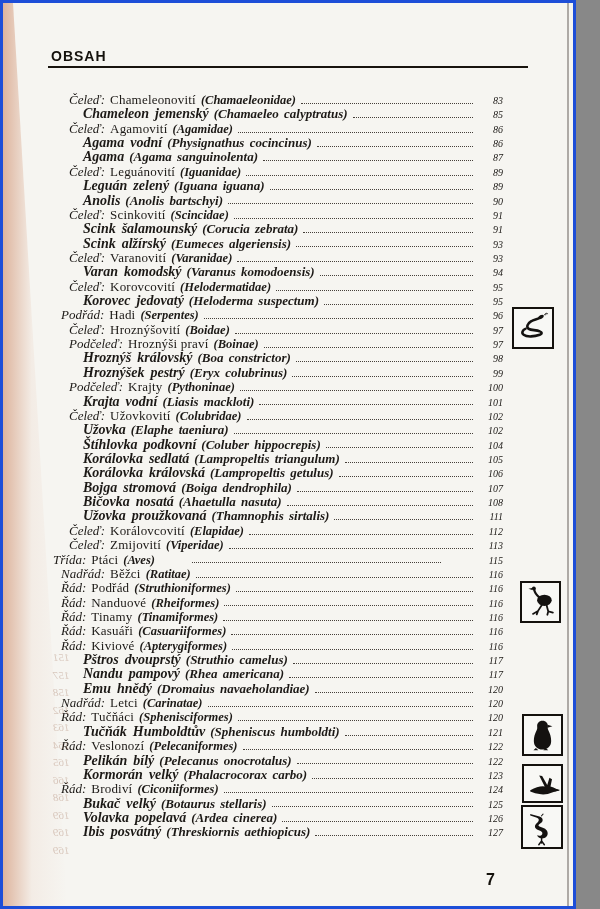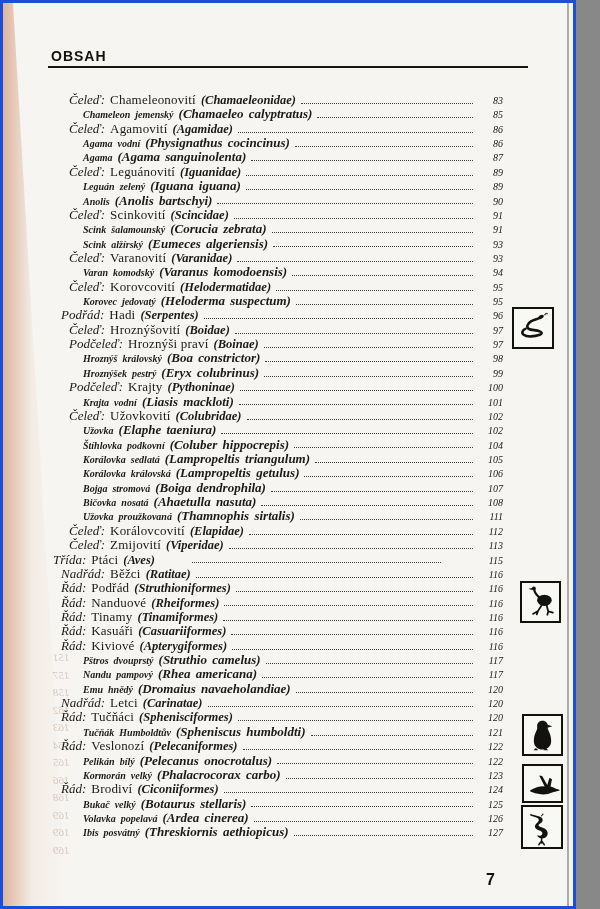--- a/index.html
+++ b/index.html
@@ -20,21 +20,21 @@
   .rule{position:absolute;left:45px;right:45px;top:63px;height:2px;background:#18140e;}
   .toc{position:absolute;left:48px;top:90px;width:452px;}
   .row{display:flex;align-items:baseline;height:14.37px;white-space:nowrap;
     font-size:12.5px;line-height:14.37px;}
   .t-trida{padding-left:2px;gap:32px;}
   .t-rad{padding-left:10px;}
   .t-celed{padding-left:18px;}
   .t-species{padding-left:32px;}
   .prefix{font-style:italic;margin-right:5px;font-size:13px;}
   .t-trida .nm,.t-rad .nm,.t-celed .nm{font-size:13px;letter-spacing:.2px;}
-  .t-species .nm{font-weight:700;font-style:italic;font-size:10px;word-spacing:2.5px;}
+  .t-species .nm{font-weight:700;font-style:italic;font-size:14px;word-spacing:2.5px;}
   .lat{font-style:italic;margin-left:5px;font-weight:bold;}
   .t-species .lat{font-size:13px;word-spacing:2px;}
   .leader{flex:1 1 auto;min-width:8px;border-bottom:1.7px dotted #46403a;
     align-self:flex-end;margin:0 4px 3.5px 5px;}
   .pg{font-style:italic;min-width:26px;text-align:right;font-size:10px;}
   .folio{position:absolute;left:483px;top:868px;font-family:"Liberation Sans",sans-serif;
     font-weight:700;font-size:16px;color:#14110c;}
   .icon-box{position:absolute;box-sizing:border-box;border:2px solid #14110d;
     background:#f8f8f5;display:flex;align-items:center;justify-content:center;}
   .icon-box svg{display:block;}

